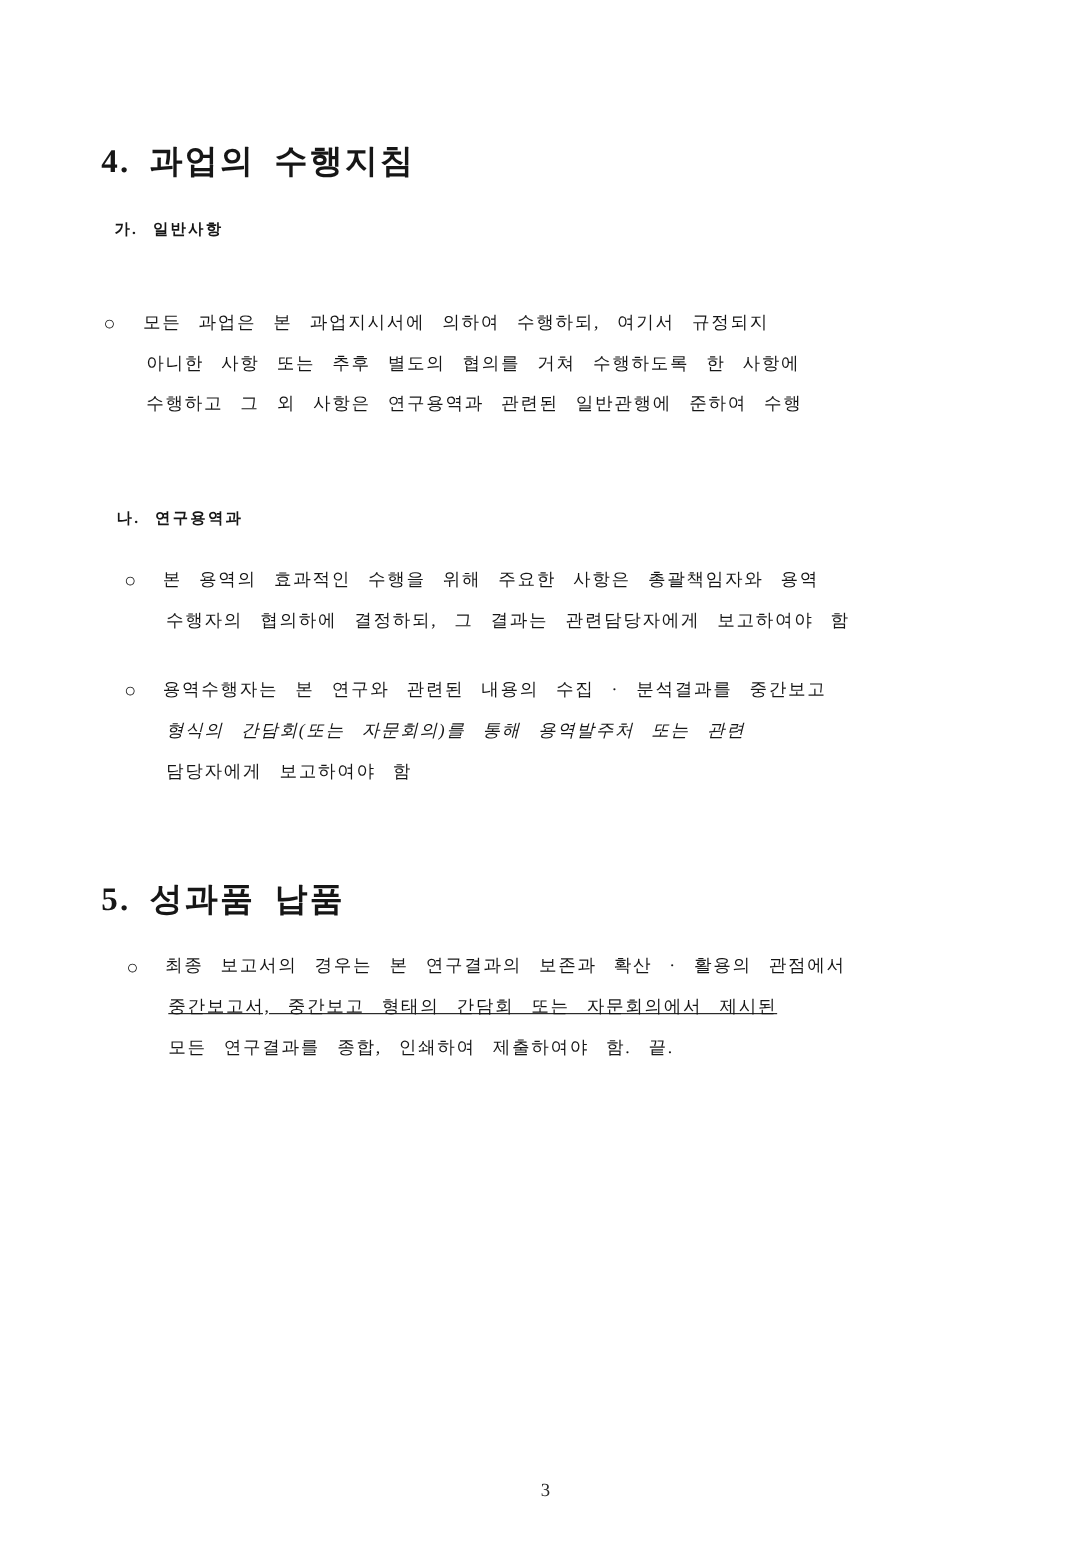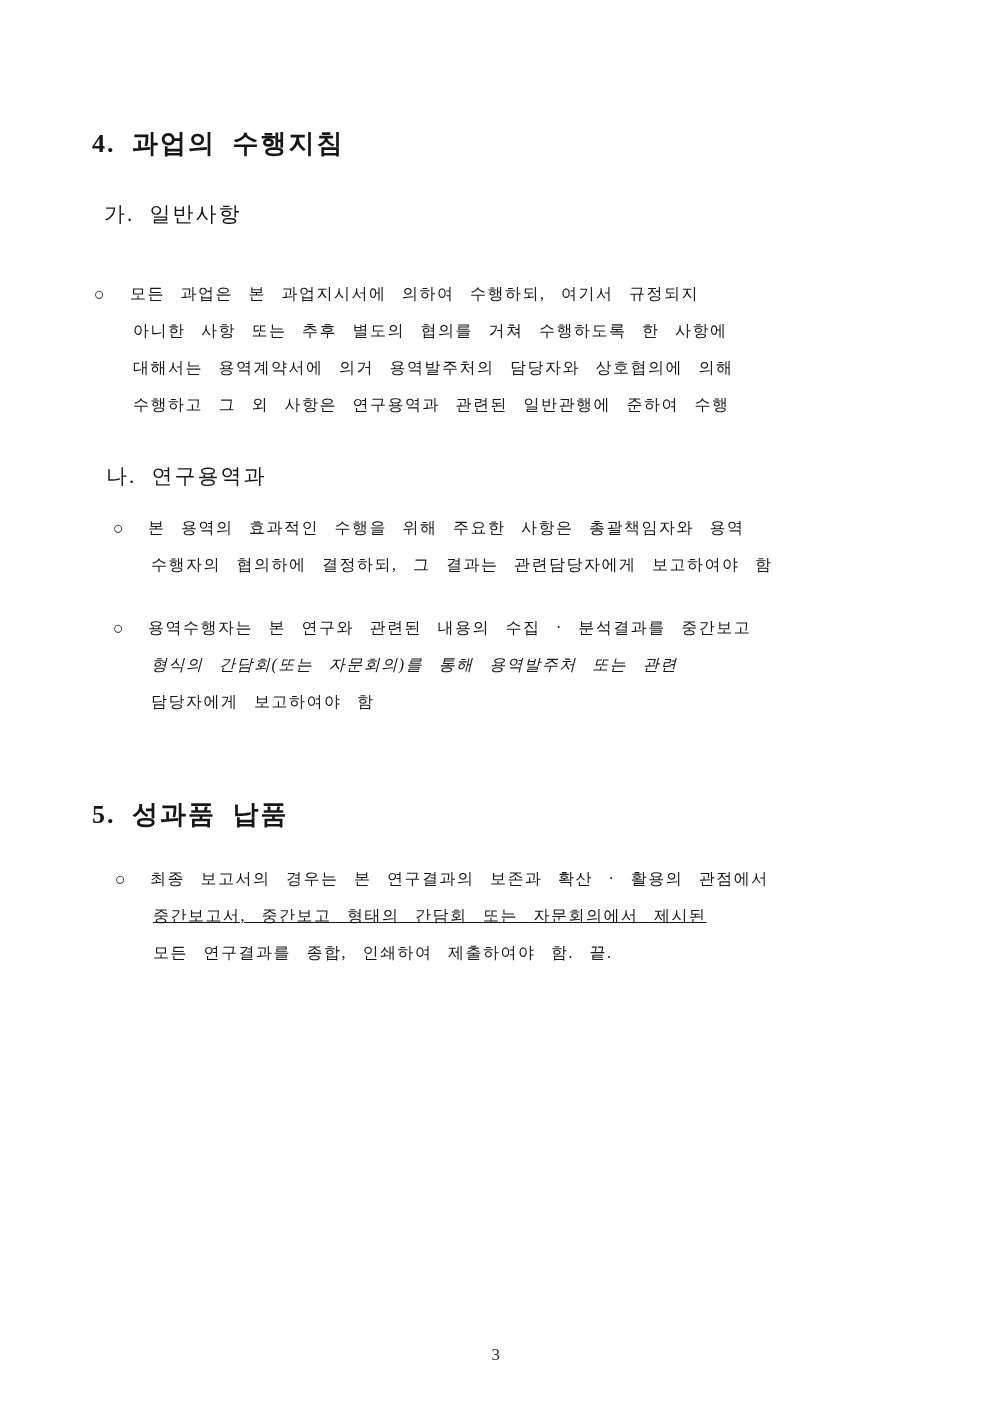--- a/index.html
+++ b/index.html
@@ -8,29 +8,29 @@
     width: 992px;
     height: 1403px;
     margin: 0 auto;
     background: #ffffff;
     font-family: "Liberation Serif", "DejaVu Serif", serif;
     color: #161616;
     overflow: hidden;
   }
   .abs { position: absolute; }
   .h-main {
-    font-size: 26px;
+    font-size: 30px;
     font-weight: bold;
     letter-spacing: 2px;
     word-spacing: 8px;
     white-space: nowrap;
   }
   .h-sub {
-    font-size: 21px;
-    font-weight: normal;
+    font-size: 14px;
+    font-weight: bold;
     letter-spacing: 2px;
     word-spacing: 8px;
     white-space: nowrap;
   }
   .bullet {
     display: flex;
     align-items: flex-start;
   }
   .bullet .marker {
     flex: 0 0 auto;
@@ -65,21 +65,20 @@
 
   <div class="abs h-main" style="left:92px; top:126px;">4. 과업의 수행지침</div>
 
   <div class="abs h-sub" style="left:104px; top:200px;">가. 일반사항</div>
 
   <div class="abs bullet b1" style="left:94px; top:275px;">
     <span class="marker">○</span>
     <div class="btext">
       <div class="bline">모든 과업은 본 과업지시서에 의하여 수행하되, 여기서 규정되지</div>
       <div class="bline" style="padding-left:3px;">아니한 사항 또는 추후 별도의 협의를 거쳐 수행하도록 한 사항에</div>
-      <div class="bline" style="padding-left:3px;">대해서는 용역계약서에 의거 용역발주처의 담당자와 상호협의에 의해</div>
       <div class="bline" style="padding-left:3px;">수행하고 그 외 사항은 연구용역과 관련된 일반관행에 준하여 수행</div>
     </div>
   </div>
 
   <div class="abs h-sub" style="left:106px; top:462px;">나. 연구용역과</div>
 
   <div class="abs bullet b2" style="left:113px; top:509px;">
     <span class="marker">○</span>
     <div class="btext">
       <div class="bline">본 용역의 효과적인 수행을 위해 주요한 사항은 총괄책임자와 용역</div>

